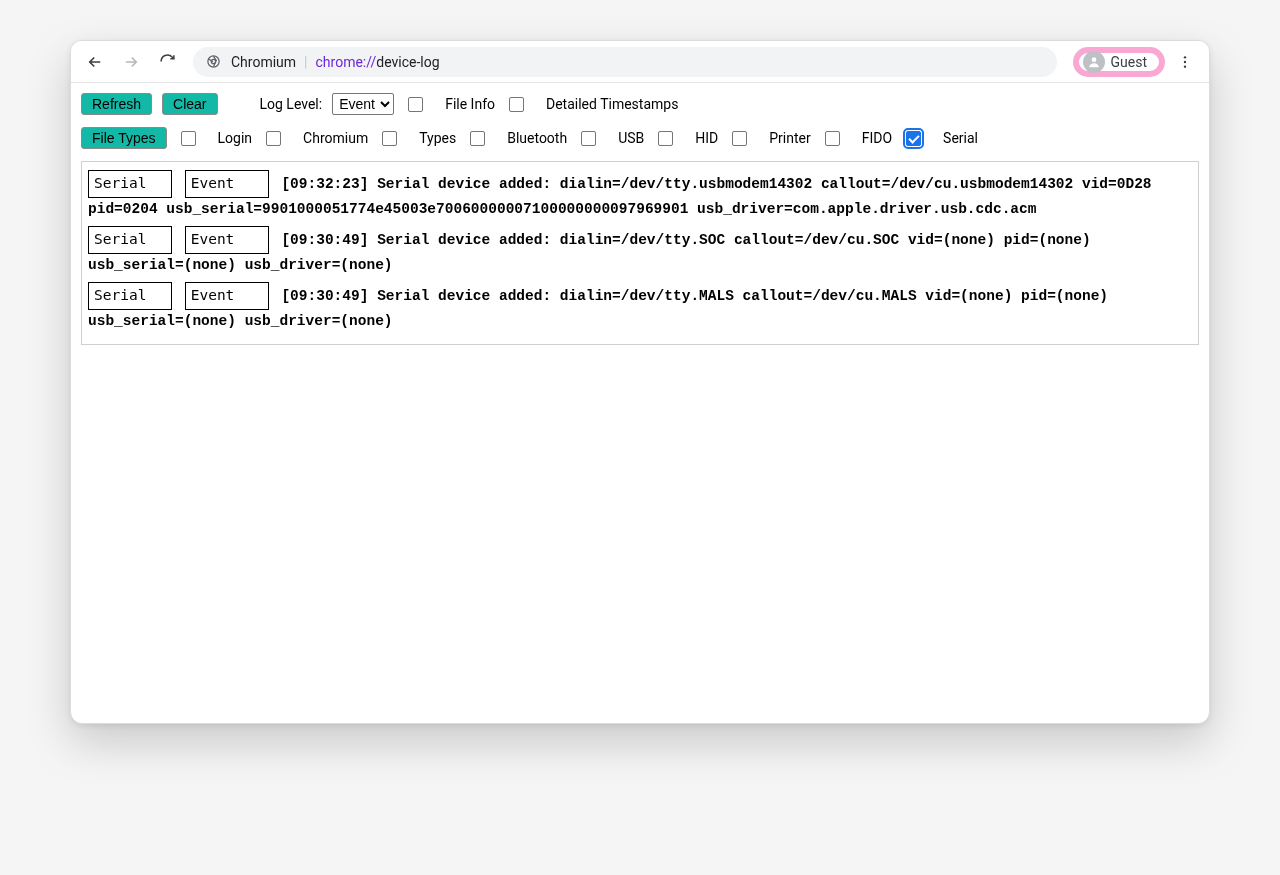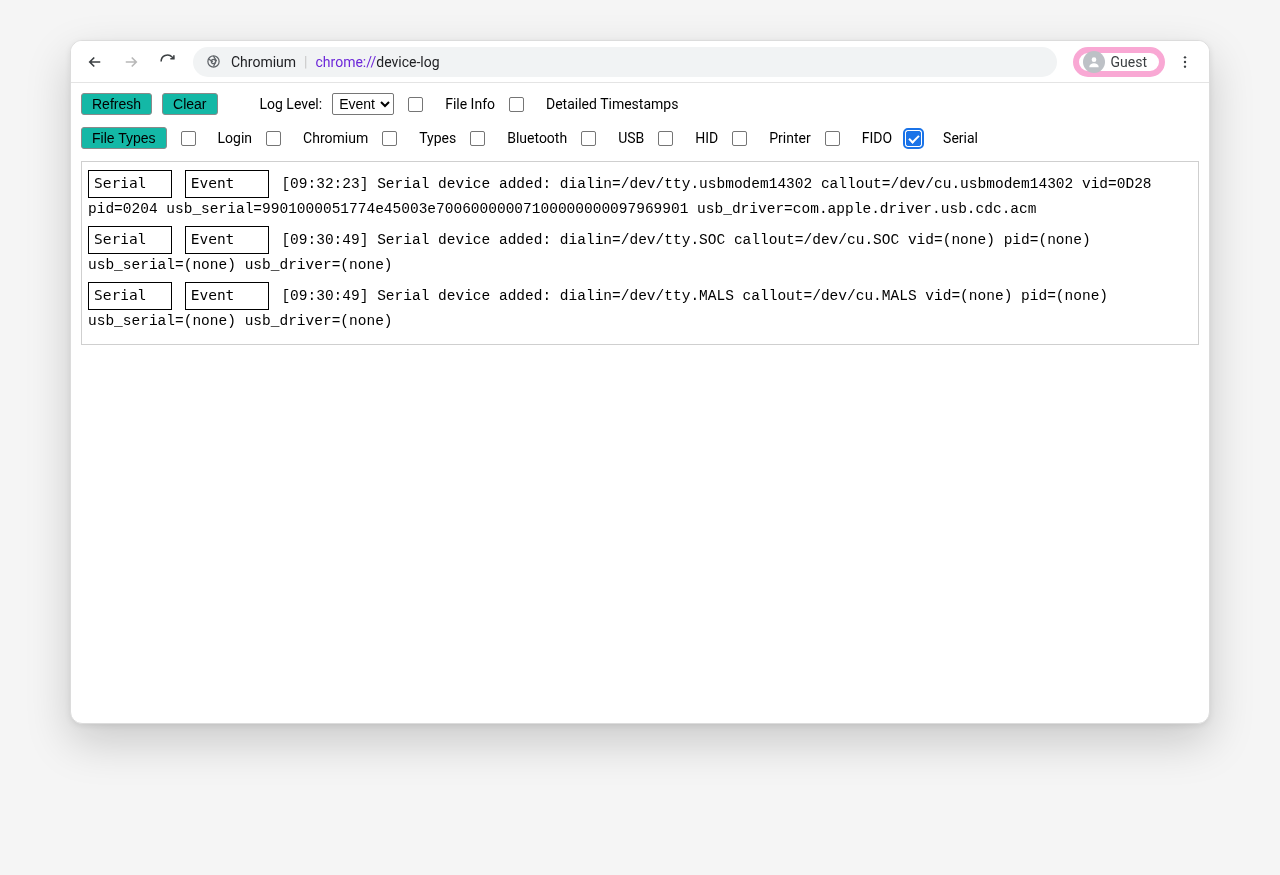--- a/index.html
+++ b/index.html
@@ -145,21 +145,21 @@
   }
   .tag {
     display:inline-block;
     border:1px solid #000;
     font-family: ui-monospace, SFMono-Regular, Menlo, Consolas, monospace;
     font-size:14.5px;
     padding:1px 5px 1px 5px;
     width:84px;
     margin-right:4px;
   }
-  .msgwrap { display:inline; }
+  .msgwrap { display:inline;font-weight:bold; }
   svg { display:block; }
 </style>
 </head>
 <body>
 
 <div class="window">
 
 
   <div class="toolbar">
     <div class="icon-btn">

